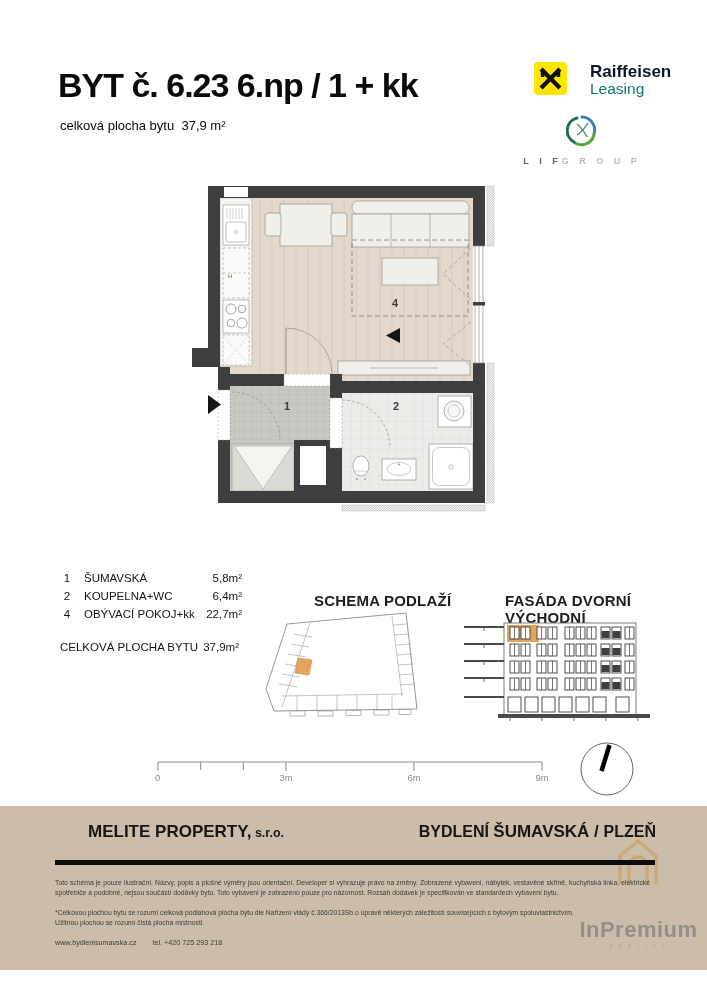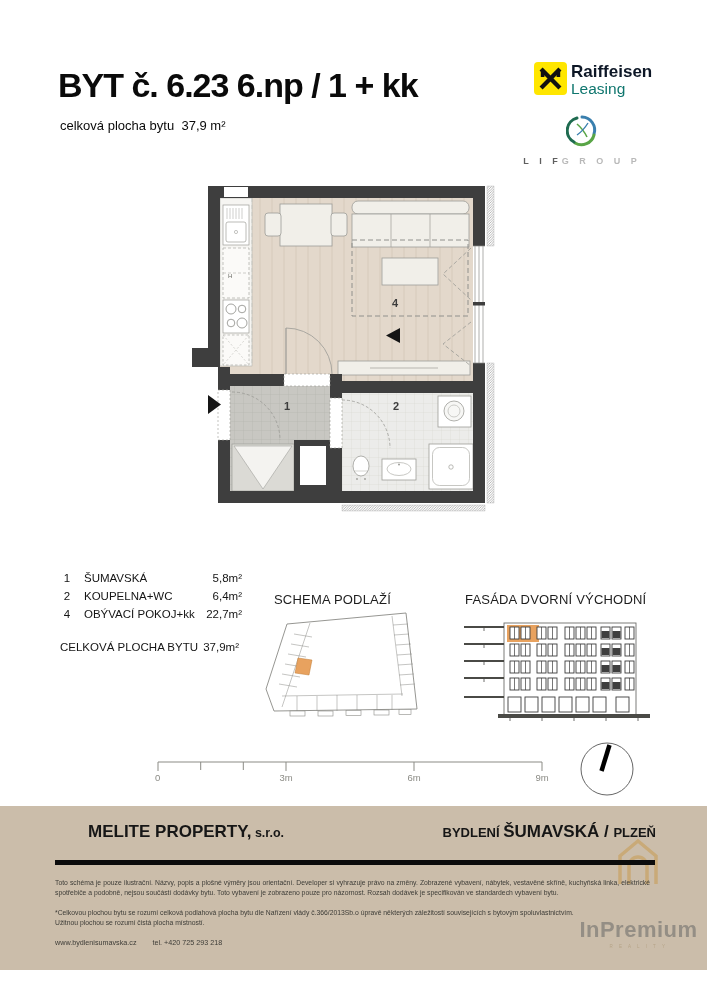--- a/index.html
+++ b/index.html
@@ -3,48 +3,48 @@
 <meta charset="utf-8">
 <style>
   html,body{margin:0;padding:0;background:#fff;}
   .page{position:relative;width:707px;height:1000px;background:#ffffff;overflow:hidden;
         font-family:"Liberation Sans",sans-serif;color:#111;}
   .abs{position:absolute;}
   
   .title{left:58px;top:66px;font-size:34px;font-weight:bold;letter-spacing:-1px;color:#0a0a0a;}
   .subtitle{left:60px;top:118px;font-size:13px;color:#0a0a0a;}
   
-  .raif{left:510px;top:62px;display:flex;align-items:flex-start;gap:4px;padding-left:24px;}
+  .raif{left:510px;top:62px;display:flex;align-items:flex-start;gap:23px;padding-left:24px;}
   .raif-box{width:33px;height:33px;background:#ffe600;border-radius:4px;display:flex;align-items:center;justify-content:center;}
   .raif-txt{line-height:1.05;padding-top:1px;}
   .raif-l1{font-size:17px;font-weight:bold;color:#0d1726;}
   .raif-l2{font-size:15.5px;color:#0f766e;}
   
   .lif{left:518px;top:114px;width:128px;text-align:center;}
   .lif-words{margin-top:4px;font-size:9px;letter-spacing:4px;white-space:nowrap;}
   .lif-a{color:#5f5f5f;font-weight:bold;}
   .lif-b{color:#b9b9b9;font-weight:bold;}
   
   .legend{left:60px;top:572px;width:182px;font-size:11.5px;color:#141414;}
   .lrow{display:flex;height:18px;align-items:baseline;}
   .lnum{width:14px;text-align:center;}
   .lname{margin-left:10px;flex:1;}
   .larea{text-align:right;}
   .totals{left:60px;top:641px;width:179px;font-size:11.5px;color:#141414;}
   .trow{display:flex;height:18px;align-items:baseline;}
   .tlabel{flex:1;}
   
-  .sec-title{font-size:13px;font-weight:normal;color:#1d1d1d;letter-spacing:.2px;}
+  .sec-title{font-size:15px;font-weight:bold;color:#1d1d1d;letter-spacing:.2px;margin-left:40px;}
   
   .band{left:0;top:806px;width:707px;height:164px;background:#cbbdaa;}
   .company{left:88px;top:822px;font-weight:bold;color:#161616;}
   .company .big{font-size:17px;}
   .company .small{font-size:12.5px;margin-top:36px;}
   .project{left:370px;top:822px;width:286px;text-align:right;font-weight:bold;color:#161616;white-space:nowrap;}
-  .proj-sm{font-size:13px;}
+  .proj-sm{font-size:16px;}
   .proj-lg{font-size:17px;}
   .blackline{left:55px;top:860px;width:600px;height:4.5px;background:#0c0c0c;}
   .disc{left:55px;width:595px;font-size:6.8px;line-height:1.5;color:#3d3c37;text-align:justify;}
   .d1{top:878px;}
   .d2{top:908px;}
   .contact{left:55px;top:938px;font-size:7.2px;color:#3d3c37;}
   .contact span{margin-right:14px;}
   
   .wm-text{left:570px;top:886px;width:137px;text-align:center;color:#8f8a81;opacity:.9;margin-top:31px;}
   .wm-main{font-size:22px;font-weight:bold;letter-spacing:.5px;}

